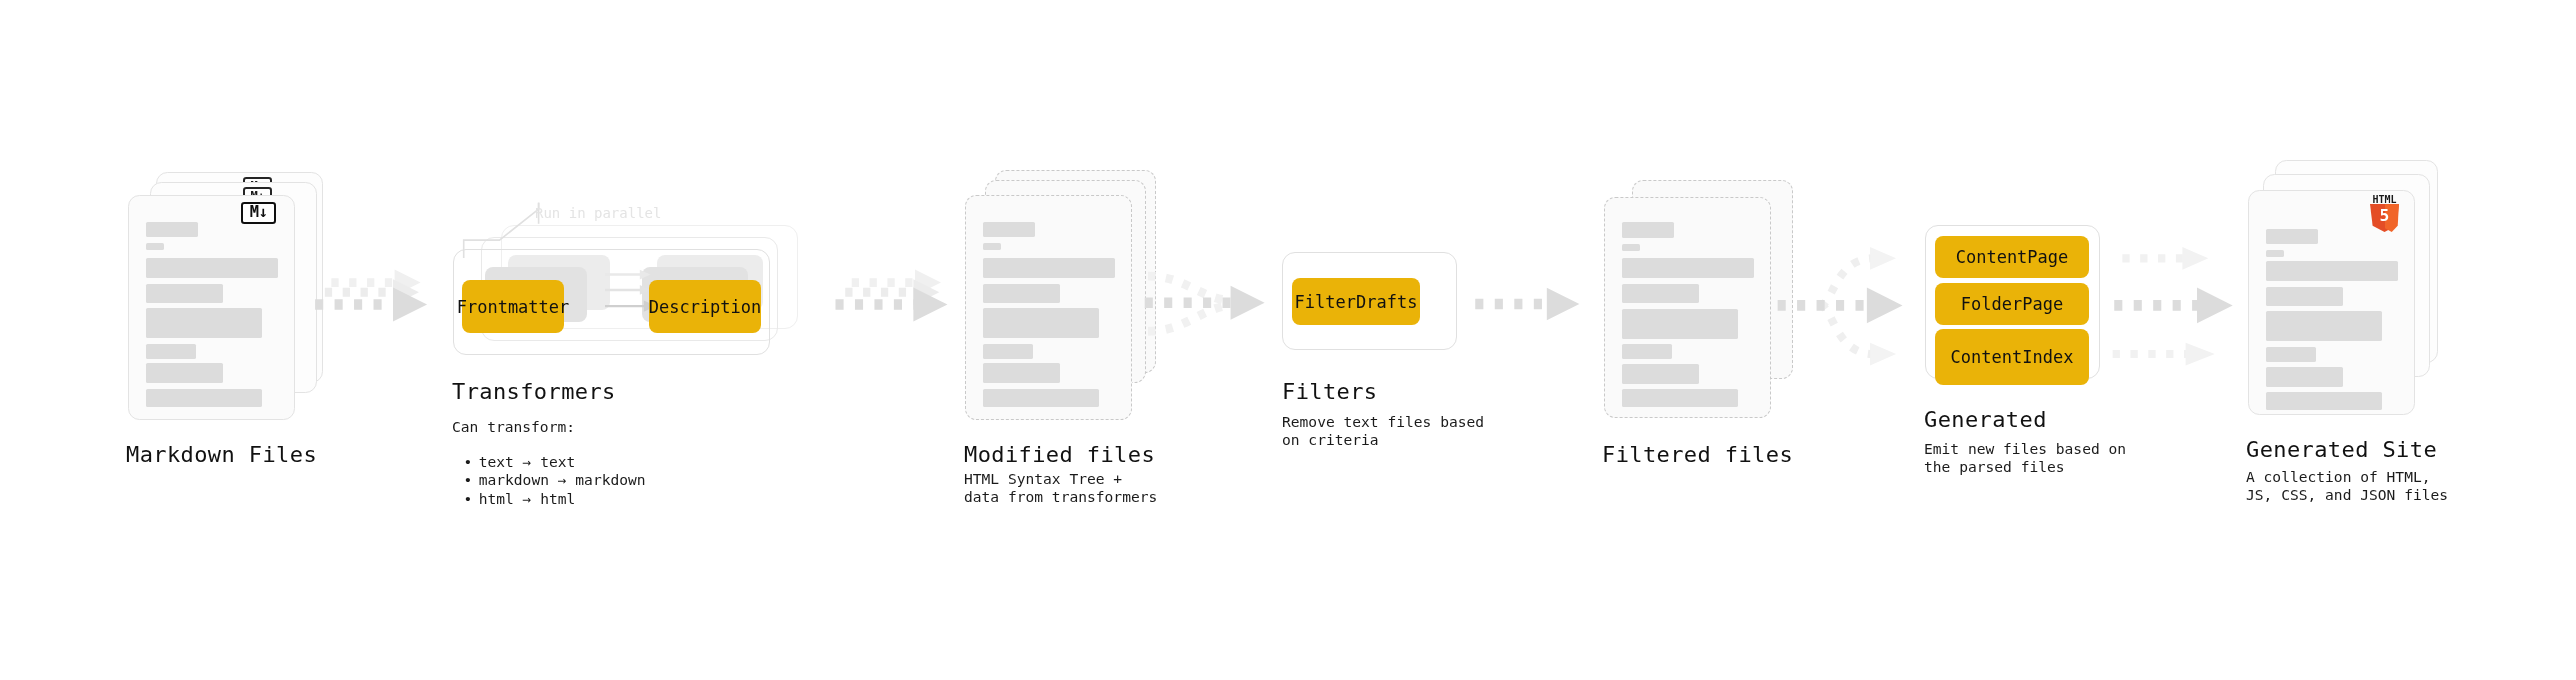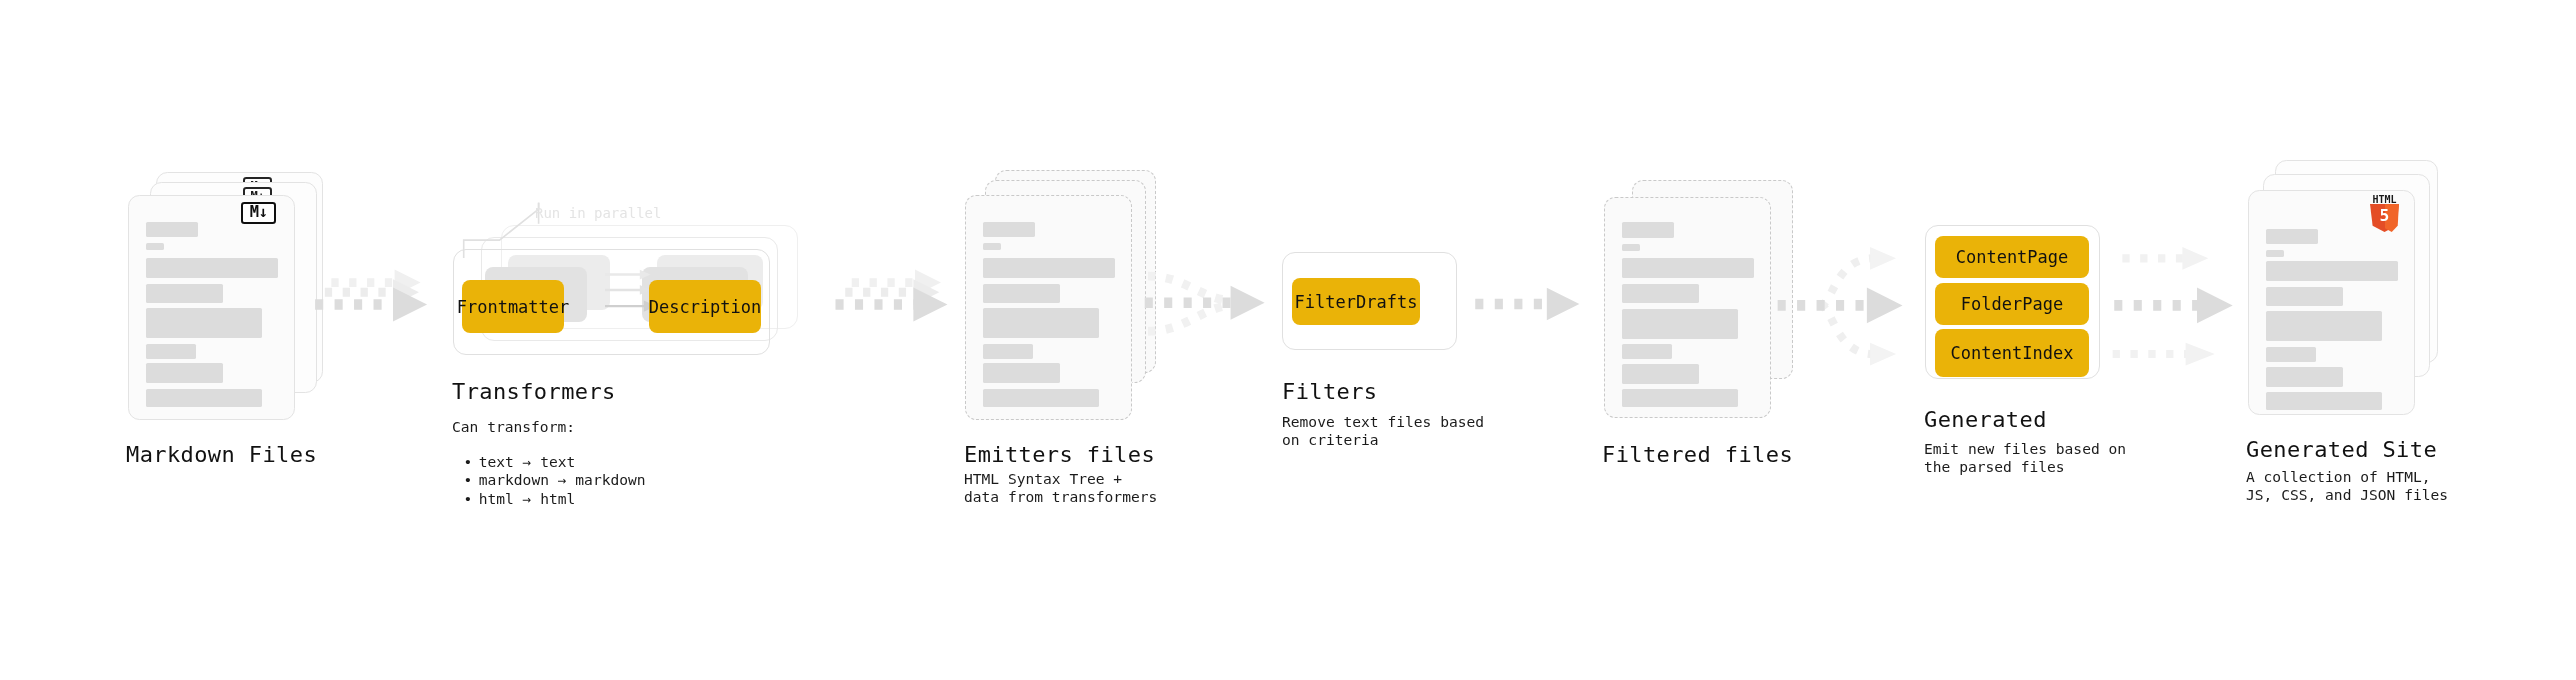--- a/index.html
+++ b/index.html
@@ -225,21 +225,21 @@
       <div class="skel" style="left:17px;top:26px;width:52px;height:15.4px;"></div>
       <div class="skel" style="left:17px;top:47px;width:18px;height:6.5px;"></div>
       <div class="skel" style="left:17px;top:62px;width:132px;height:20.3px;"></div>
       <div class="skel" style="left:17px;top:88px;width:77px;height:18.7px;"></div>
       <div class="skel" style="left:17px;top:112px;width:116px;height:30px;"></div>
       <div class="skel" style="left:17px;top:148px;width:50px;height:14.6px;"></div>
       <div class="skel" style="left:17px;top:167px;width:77px;height:19.5px;"></div>
       <div class="skel" style="left:17px;top:193px;width:116px;height:18px;"></div>
     </div>
 
-    <div class="title" style="left:964px;top:442px;">Emitters files</div>
+    <div class="title" style="left:964px;top:442px;">Modified files</div>
     <div class="subtitle" style="left:964px;top:470px;width:244px;">HTML Syntax Tree +
 data from transformers</div>
   </div>
 
   <svg style="left:1143px;top:268px;width:146px;height:81px;" viewBox="0 0 180 100">
     <path d="M6 10 C 52 10, 70 38, 108 40" stroke="#f1f1f1" stroke-width="11" stroke-dasharray="9 13" fill="none"></path>
     <path d="M6 78 C 52 78, 70 50, 108 46" stroke="#f1f1f1" stroke-width="11" stroke-dasharray="9 13" fill="none"></path>
     <g stroke="#dcdcdc" stroke-width="13" stroke-dasharray="10 14" fill="none">
       <line x1="2" y1="43" x2="112" y2="43"></line>
     </g>
@@ -290,21 +290,21 @@
   </svg>
 
   <div>
     <div class="groupbox solidbg" style="left:1925px;top:225px;width:175px;height:154px;"></div>
     <div class="pill" style="left:1935px;top:236px;width:154px;height:42px;">
       <span>ContentPage</span>
     </div>
     <div class="pill" style="left:1935px;top:283px;width:154px;height:42px;">
       <span>FolderPage</span>
     </div>
-    <div class="pill" style="left:1935px;top:329px;width:154px;height:48px;">
+    <div class="pill" style="left:1935px;top:329px;width:154px;height:56px;">
       <span>ContentIndex</span>
     </div>
     <div class="title" style="left:1924px;top:407px;">Generated</div>
     <div class="subtitle" style="left:1924px;top:440px;width:276px;">Emit new files based on
 the parsed files</div>
   </div>
 
   <svg style="left:2111px;top:234px;width:146px;height:146px;" viewBox="0 0 180 180">
     <g stroke="#f1f1f1" stroke-width="10" stroke-dasharray="9 13" fill="none">
       <line x1="14" y1="30" x2="92" y2="30"></line>

